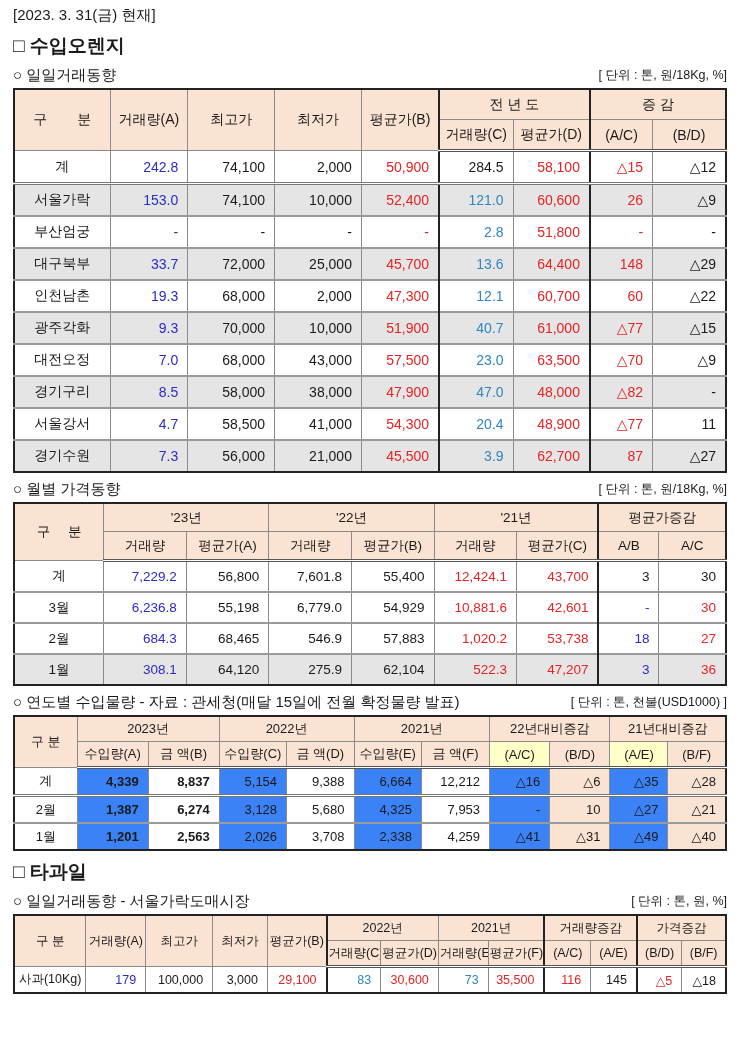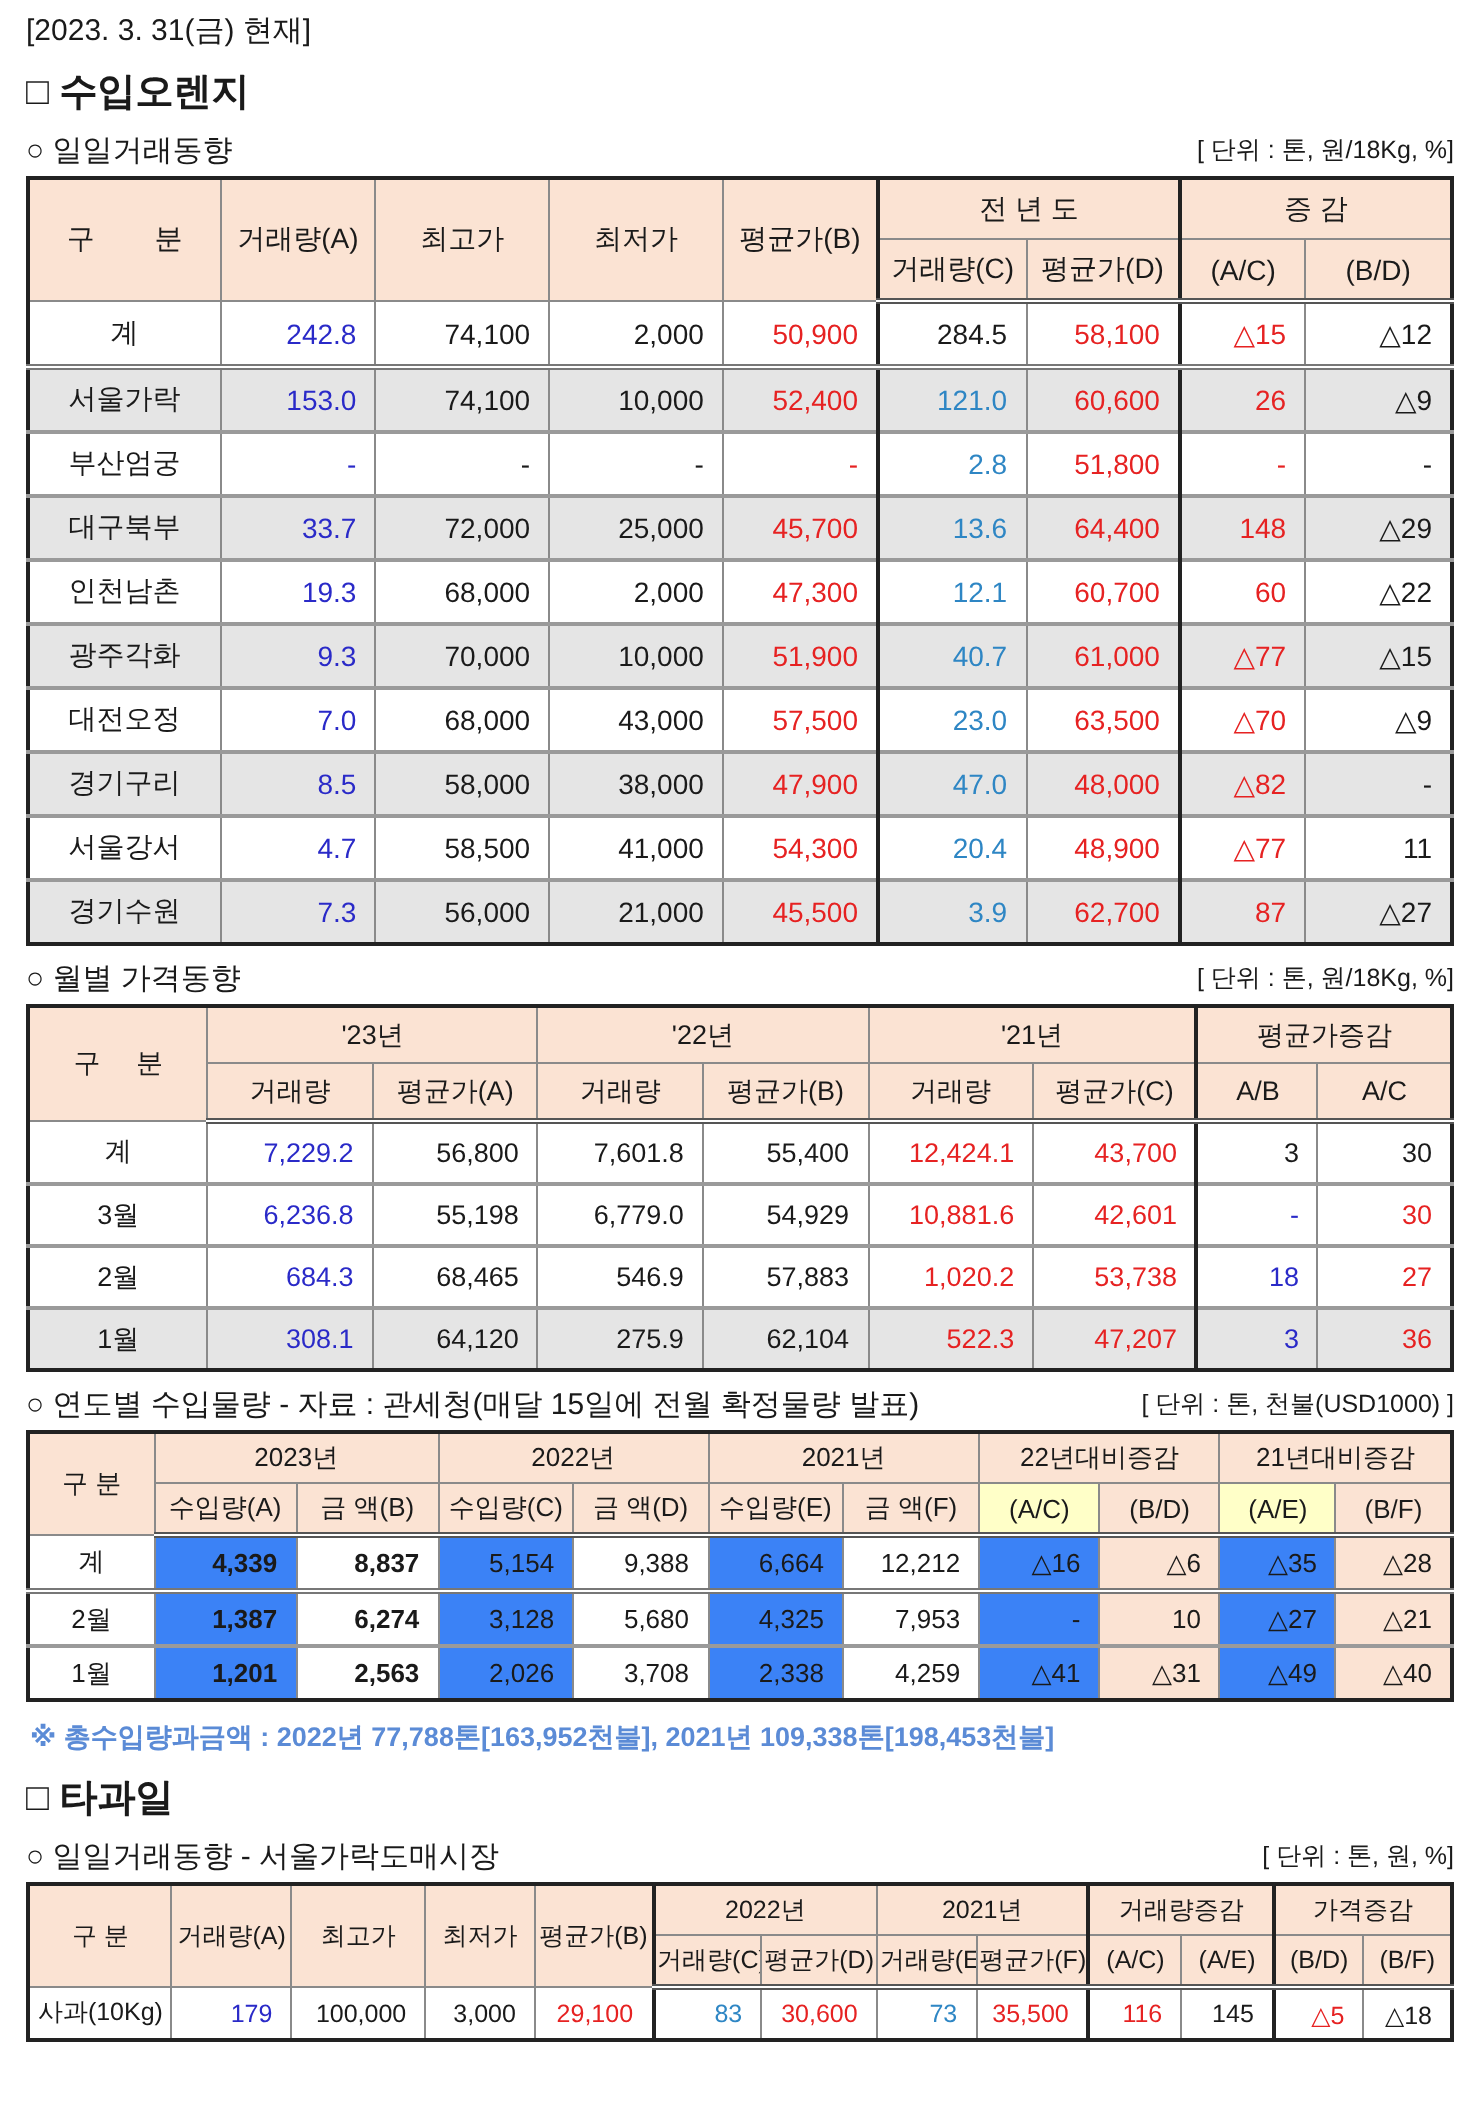--- a/index.html
+++ b/index.html
@@ -358,21 +358,20 @@
           <td class="yb">2,338</td>
           <td>4,259</td>
           <td class="yb">△41</td>
           <td class="pb">△31</td>
           <td class="yb">△49</td>
           <td class="pb">△40</td>
         </tr>
       </tbody>
   </table>
 
-  <div class="foot">※ 총수입량과금액 : 2022년 77,788톤[163,952천불], 2021년 109,338톤[198,453천불]</div>
 
   <div class="sec">□ 타과일</div>
 
   <div class="subrow">
     <span class="sublabel">○ 일일거래동향 - 서울가락도매시장</span>
     <span class="unit">[ 단위 : 톤, 원, %]</span>
   </div>
 
   <table id="t4">
     <colgroup>

